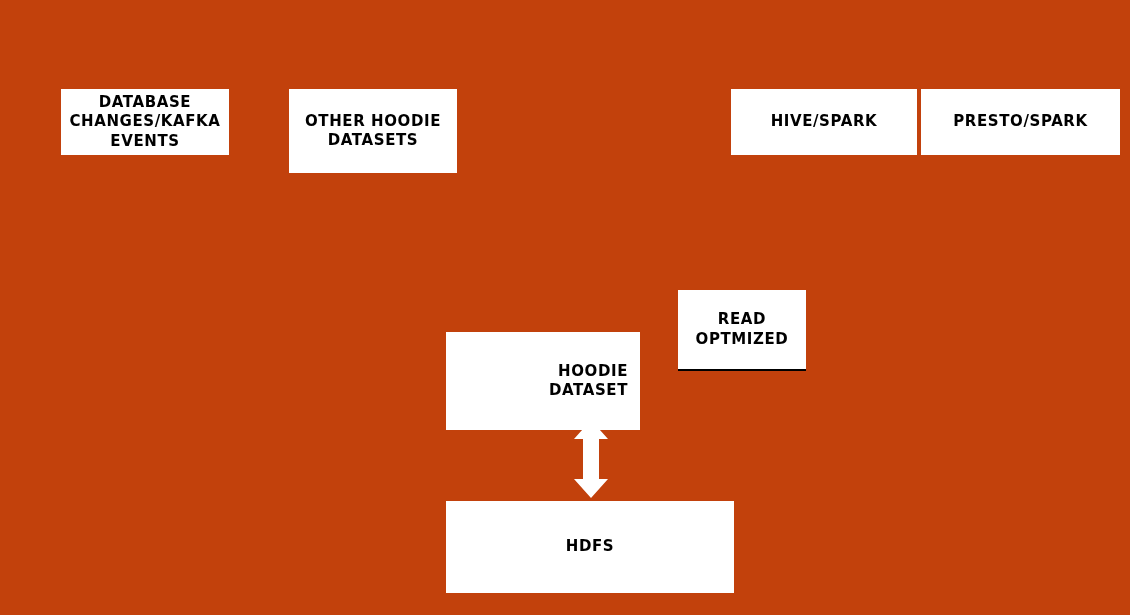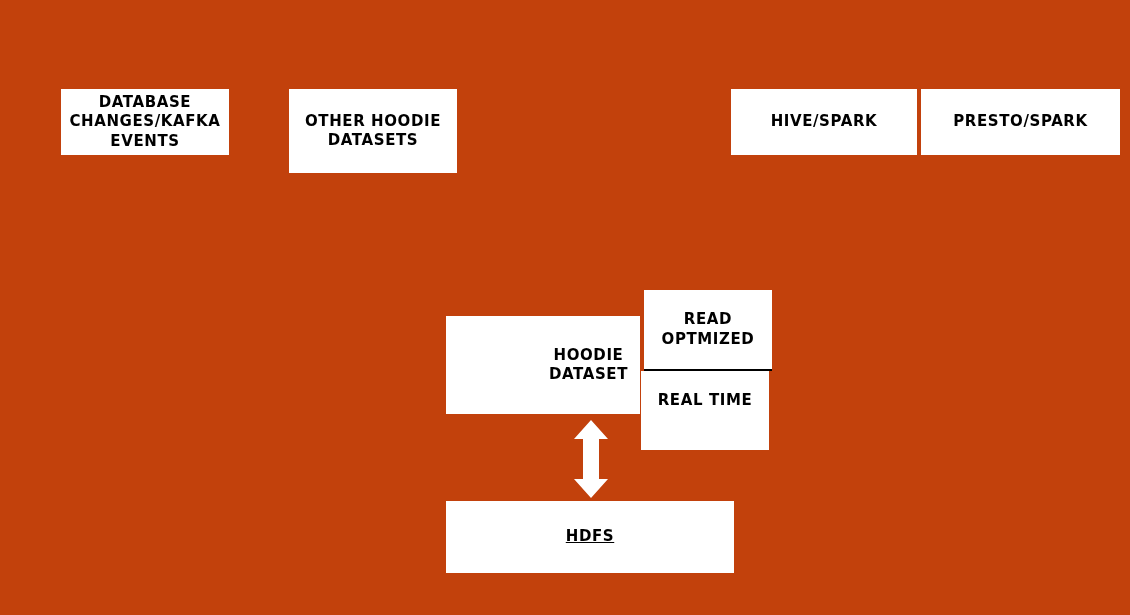--- a/index.html
+++ b/index.html
@@ -39,39 +39,40 @@
     -webkit-font-smoothing: none;
   }
   
   .node-db-changes   { left: 61px;  top: 89px;  width: 168px; height: 66px; }
   .node-other-hoodie { left: 281px; top: 89px;  width: 168px; height: 84px; margin-left: 8px; }
   .node-hive-spark   { left: 731px; top: 89px;  width: 186px; height: 66px; }
   .node-presto-spark { left: 921px; top: 89px;  width: 199px; height: 66px; }
 
   
   .node-hoodie-dataset {
-    left: 446px; top: 316px; width: 194px; height: 98px;
+    left: 446px; top: 332px; width: 194px; height: 98px;
     justify-content: flex-end;
+    text-align: right;
     padding-right: 12px;
   }
 
   
   .node-read-optimized {
-    left: 644px; top: 290px; width: 128px; height: 81px;
+    left: 678px; top: 290px; width: 128px; height: 81px;
     border-bottom: 2px solid #000000;
     align-items: center;
   }
   .node-real-time {
     left: 641px; top: 371px; width: 128px; height: 79px;
     align-items: flex-start;
     padding-top: 20px;
   }
 
   
-  .node-hdfs { left: 446px; top: 501px; width: 288px; height: 72px; text-decoration: underline; }
+  .node-hdfs { left: 446px; top: 501px; width: 288px; height: 92px; }
 
   
   .arrow-updown {
     position: absolute;
     left: 574px;
     top: 420px;
     width: 34px;
     height: 78px;
   }
   .arrow-updown svg { display: block; width: 100%; height: 100%; }
@@ -91,21 +92,20 @@
   <div class="node node-hive-spark">Hive/Spark</div>
 
   <div class="node node-presto-spark">Presto/Spark</div>
 
   <div class="node node-hoodie-dataset">Hoodie
 Dataset</div>
 
   <div class="node node-read-optimized">Read
 Optmized</div>
 
-  <div class="node node-real-time">Real Time</div>
 
   <div class="node node-hdfs">HDFS</div>
 
   <div class="arrow-updown">
     <svg viewBox="0 0 34 78" preserveAspectRatio="none" aria-hidden="true">
       <polygon points="17,0 34,19 25,19 25,59 34,59 17,78 0,59 9,59 9,19 0,19" fill="#ffffff"></polygon>
     </svg>
   </div>
 
 </div>

